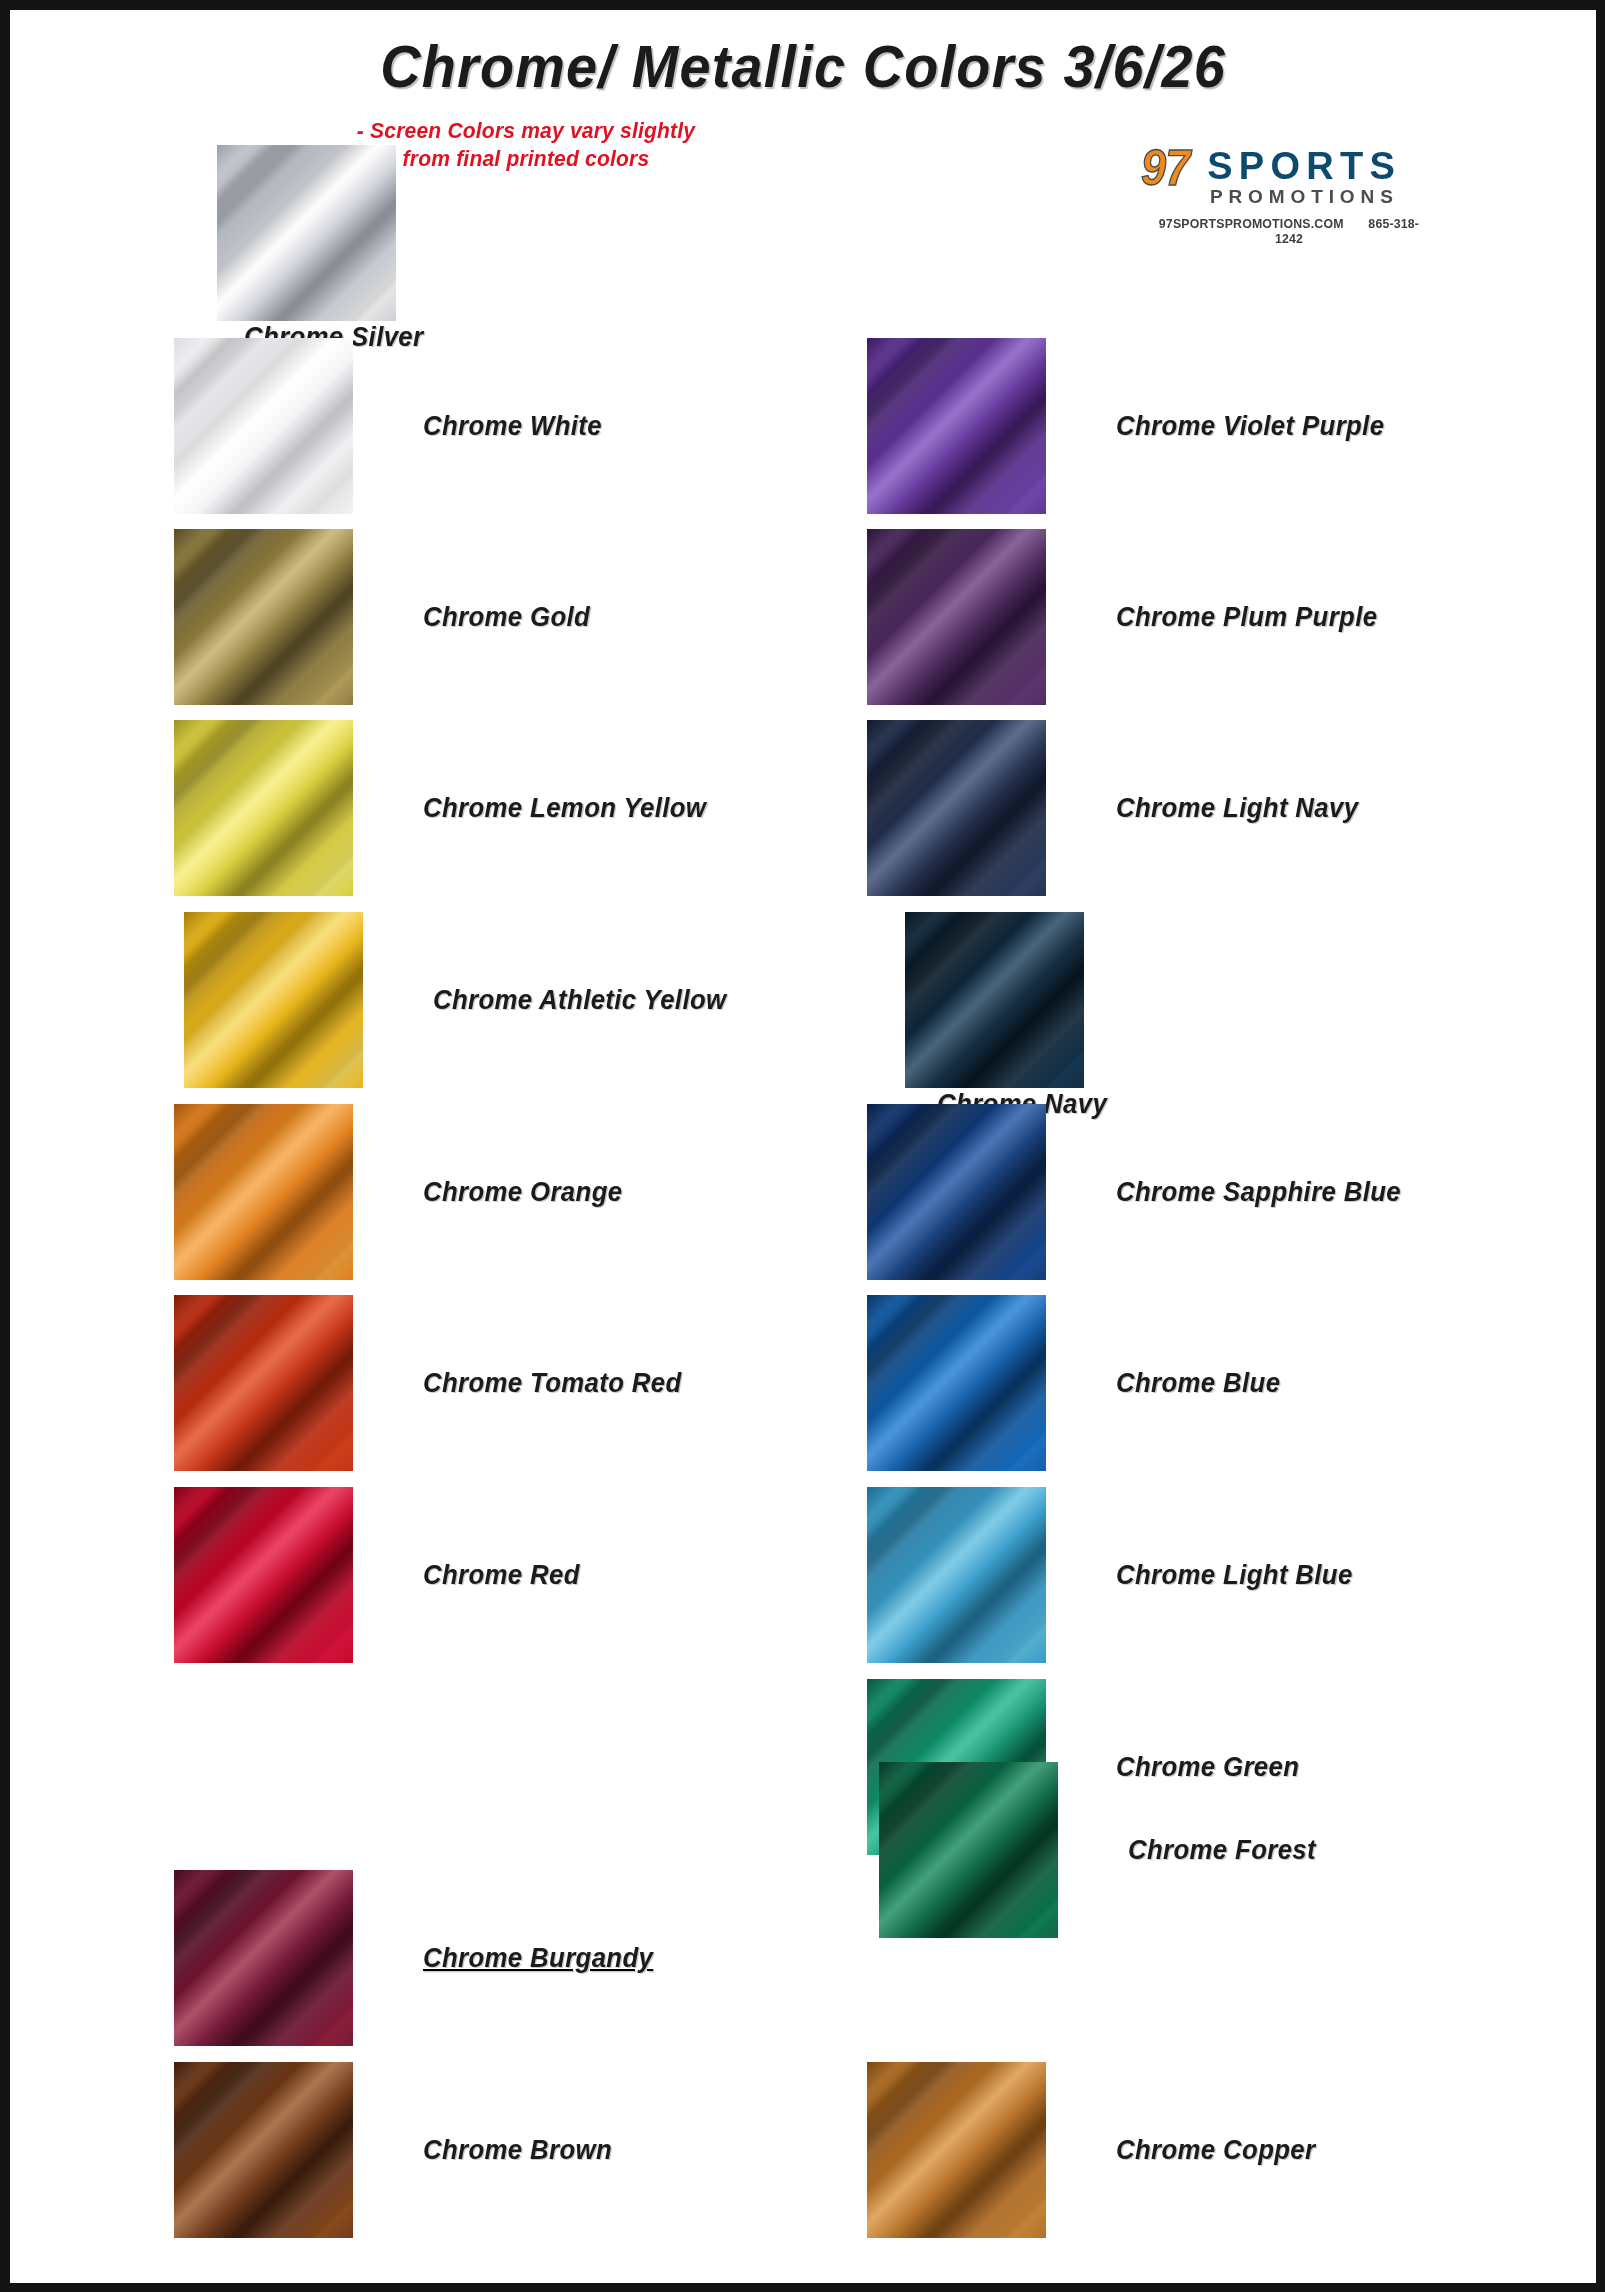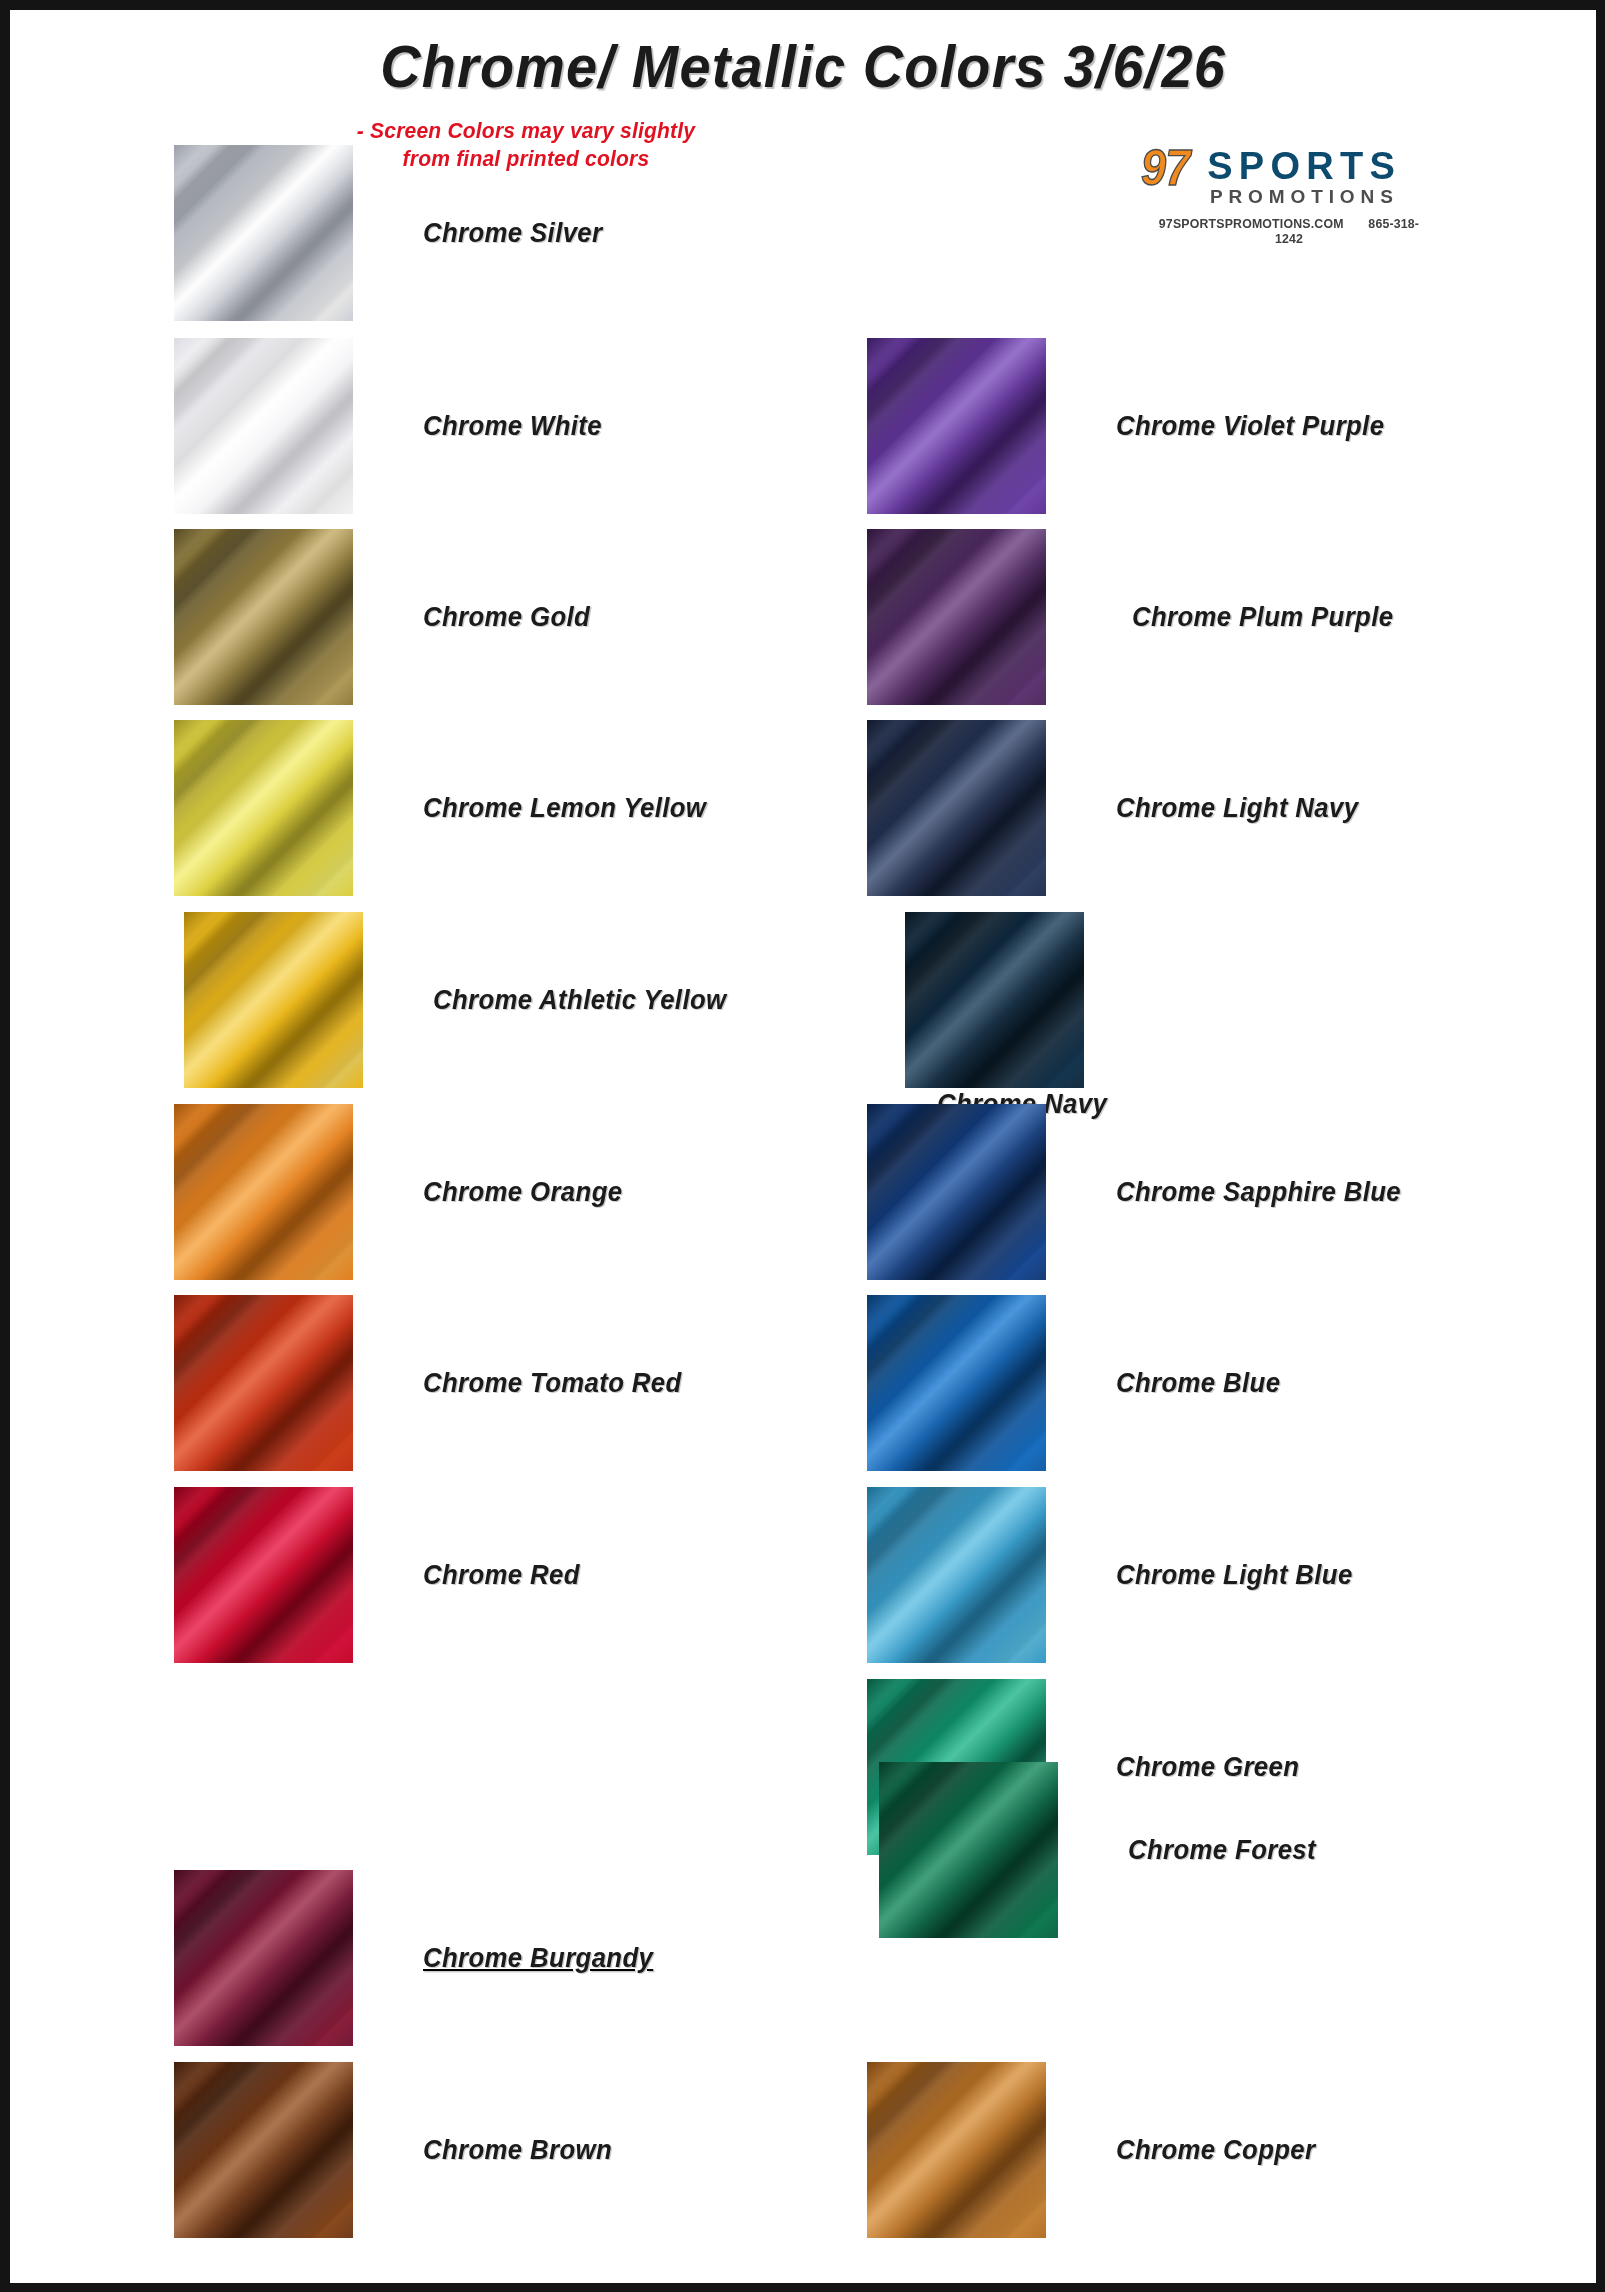--- a/index.html
+++ b/index.html
@@ -204,21 +204,21 @@
           </div>
         </div>
         <div class="logo-contact">
           <span>97SPORTSPROMOTIONS.COM</span>
           <span class="phone">865-318-1242</span>
         </div>
       </div>
     </div>
 
     <div class="grid" id="grid">
-        <div class="swatch-row col-left" style="top: 134px;">
+        <div class="swatch-row col-left" style="top: 134px; flex-direction: column;">
           <div class="swatch" style="background: linear-gradient(135deg, rgb(154, 159, 169) 0%, rgb(201, 204, 211) 12%, rgb(154, 159, 169) 22%, rgb(201, 204, 211) 33%, rgb(255, 255, 255) 45%, rgb(201, 204, 211) 57%, rgb(154, 159, 169) 68%, rgb(201, 204, 211) 80%, rgb(255, 255, 255) 90%, rgb(201, 204, 211) 100%);"></div>
           <div class="swatch-label">Chrome Silver</div>
         </div>
         <div class="swatch-row col-left" style="top: 327px;">
           <div class="swatch" style="background: linear-gradient(135deg, rgb(220, 220, 226) 0%, rgb(242, 242, 245) 12%, rgb(220, 220, 226) 22%, rgb(242, 242, 245) 33%, rgb(255, 255, 255) 45%, rgb(242, 242, 245) 57%, rgb(220, 220, 226) 68%, rgb(242, 242, 245) 80%, rgb(255, 255, 255) 90%, rgb(242, 242, 245) 100%);"></div>
           <div class="swatch-label">Chrome White</div>
         </div>
         <div class="swatch-row col-left" style="top: 518px;">
           <div class="swatch" style="background: linear-gradient(135deg, rgb(86, 74, 35) 0%, rgb(138, 118, 55) 12%, rgb(86, 74, 35) 22%, rgb(138, 118, 55) 33%, rgb(195, 171, 99) 45%, rgb(138, 118, 55) 57%, rgb(86, 74, 35) 68%, rgb(138, 118, 55) 80%, rgb(195, 171, 99) 90%, rgb(138, 118, 55) 100%);"></div>
           <div class="swatch-label">Chrome Gold</div>
@@ -248,21 +248,21 @@
           <div class="swatch-label">Chrome Burgandy</div>
         </div>
         <div class="swatch-row col-left" style="top: 2051px;">
           <div class="swatch" style="background: linear-gradient(135deg, rgb(63, 29, 10) 0%, rgb(106, 51, 19) 12%, rgb(63, 29, 10) 22%, rgb(106, 51, 19) 33%, rgb(150, 81, 31) 45%, rgb(106, 51, 19) 57%, rgb(63, 29, 10) 68%, rgb(106, 51, 19) 80%, rgb(150, 81, 31) 90%, rgb(106, 51, 19) 100%);"></div>
           <div class="swatch-label">Chrome Brown</div>
         </div>
         <div class="swatch-row col-right" style="top: 327px;">
           <div class="swatch" style="background: linear-gradient(135deg, rgb(58, 27, 96) 0%, rgb(90, 45, 146) 12%, rgb(58, 27, 96) 22%, rgb(90, 45, 146) 33%, rgb(123, 76, 190) 45%, rgb(90, 45, 146) 57%, rgb(58, 27, 96) 68%, rgb(90, 45, 146) 80%, rgb(123, 76, 190) 90%, rgb(90, 45, 146) 100%);"></div>
           <div class="swatch-label">Chrome Violet Purple</div>
         </div>
-        <div class="swatch-row col-right" style="top: 518px; gap: 16px;">
+        <div class="swatch-row col-right" style="top: 518px;">
           <div class="swatch" style="background: linear-gradient(135deg, rgb(44, 20, 56) 0%, rgb(72, 36, 90) 12%, rgb(44, 20, 56) 22%, rgb(72, 36, 90) 33%, rgb(103, 58, 125) 45%, rgb(72, 36, 90) 57%, rgb(44, 20, 56) 68%, rgb(72, 36, 90) 80%, rgb(103, 58, 125) 90%, rgb(72, 36, 90) 100%);"></div>
           <div class="swatch-label">Chrome Plum Purple</div>
         </div>
         <div class="swatch-row col-right" style="top: 709px;">
           <div class="swatch" style="background: linear-gradient(135deg, rgb(16, 24, 44) 0%, rgb(29, 43, 74) 12%, rgb(16, 24, 44) 22%, rgb(29, 43, 74) 33%, rgb(50, 69, 108) 45%, rgb(29, 43, 74) 57%, rgb(16, 24, 44) 68%, rgb(29, 43, 74) 80%, rgb(50, 69, 108) 90%, rgb(29, 43, 74) 100%);"></div>
           <div class="swatch-label">Chrome Light Navy</div>
         </div>
         <div class="swatch-row col-right" style="top: 901px; flex-direction: column;">
           <div class="swatch" style="background: linear-gradient(135deg, rgb(6, 21, 32) 0%, rgb(12, 36, 56) 12%, rgb(6, 21, 32) 22%, rgb(12, 36, 56) 33%, rgb(21, 58, 86) 45%, rgb(12, 36, 56) 57%, rgb(6, 21, 32) 68%, rgb(12, 36, 56) 80%, rgb(21, 58, 86) 90%, rgb(12, 36, 56) 100%);"></div>
           <div class="swatch-label">Chrome Navy</div>

